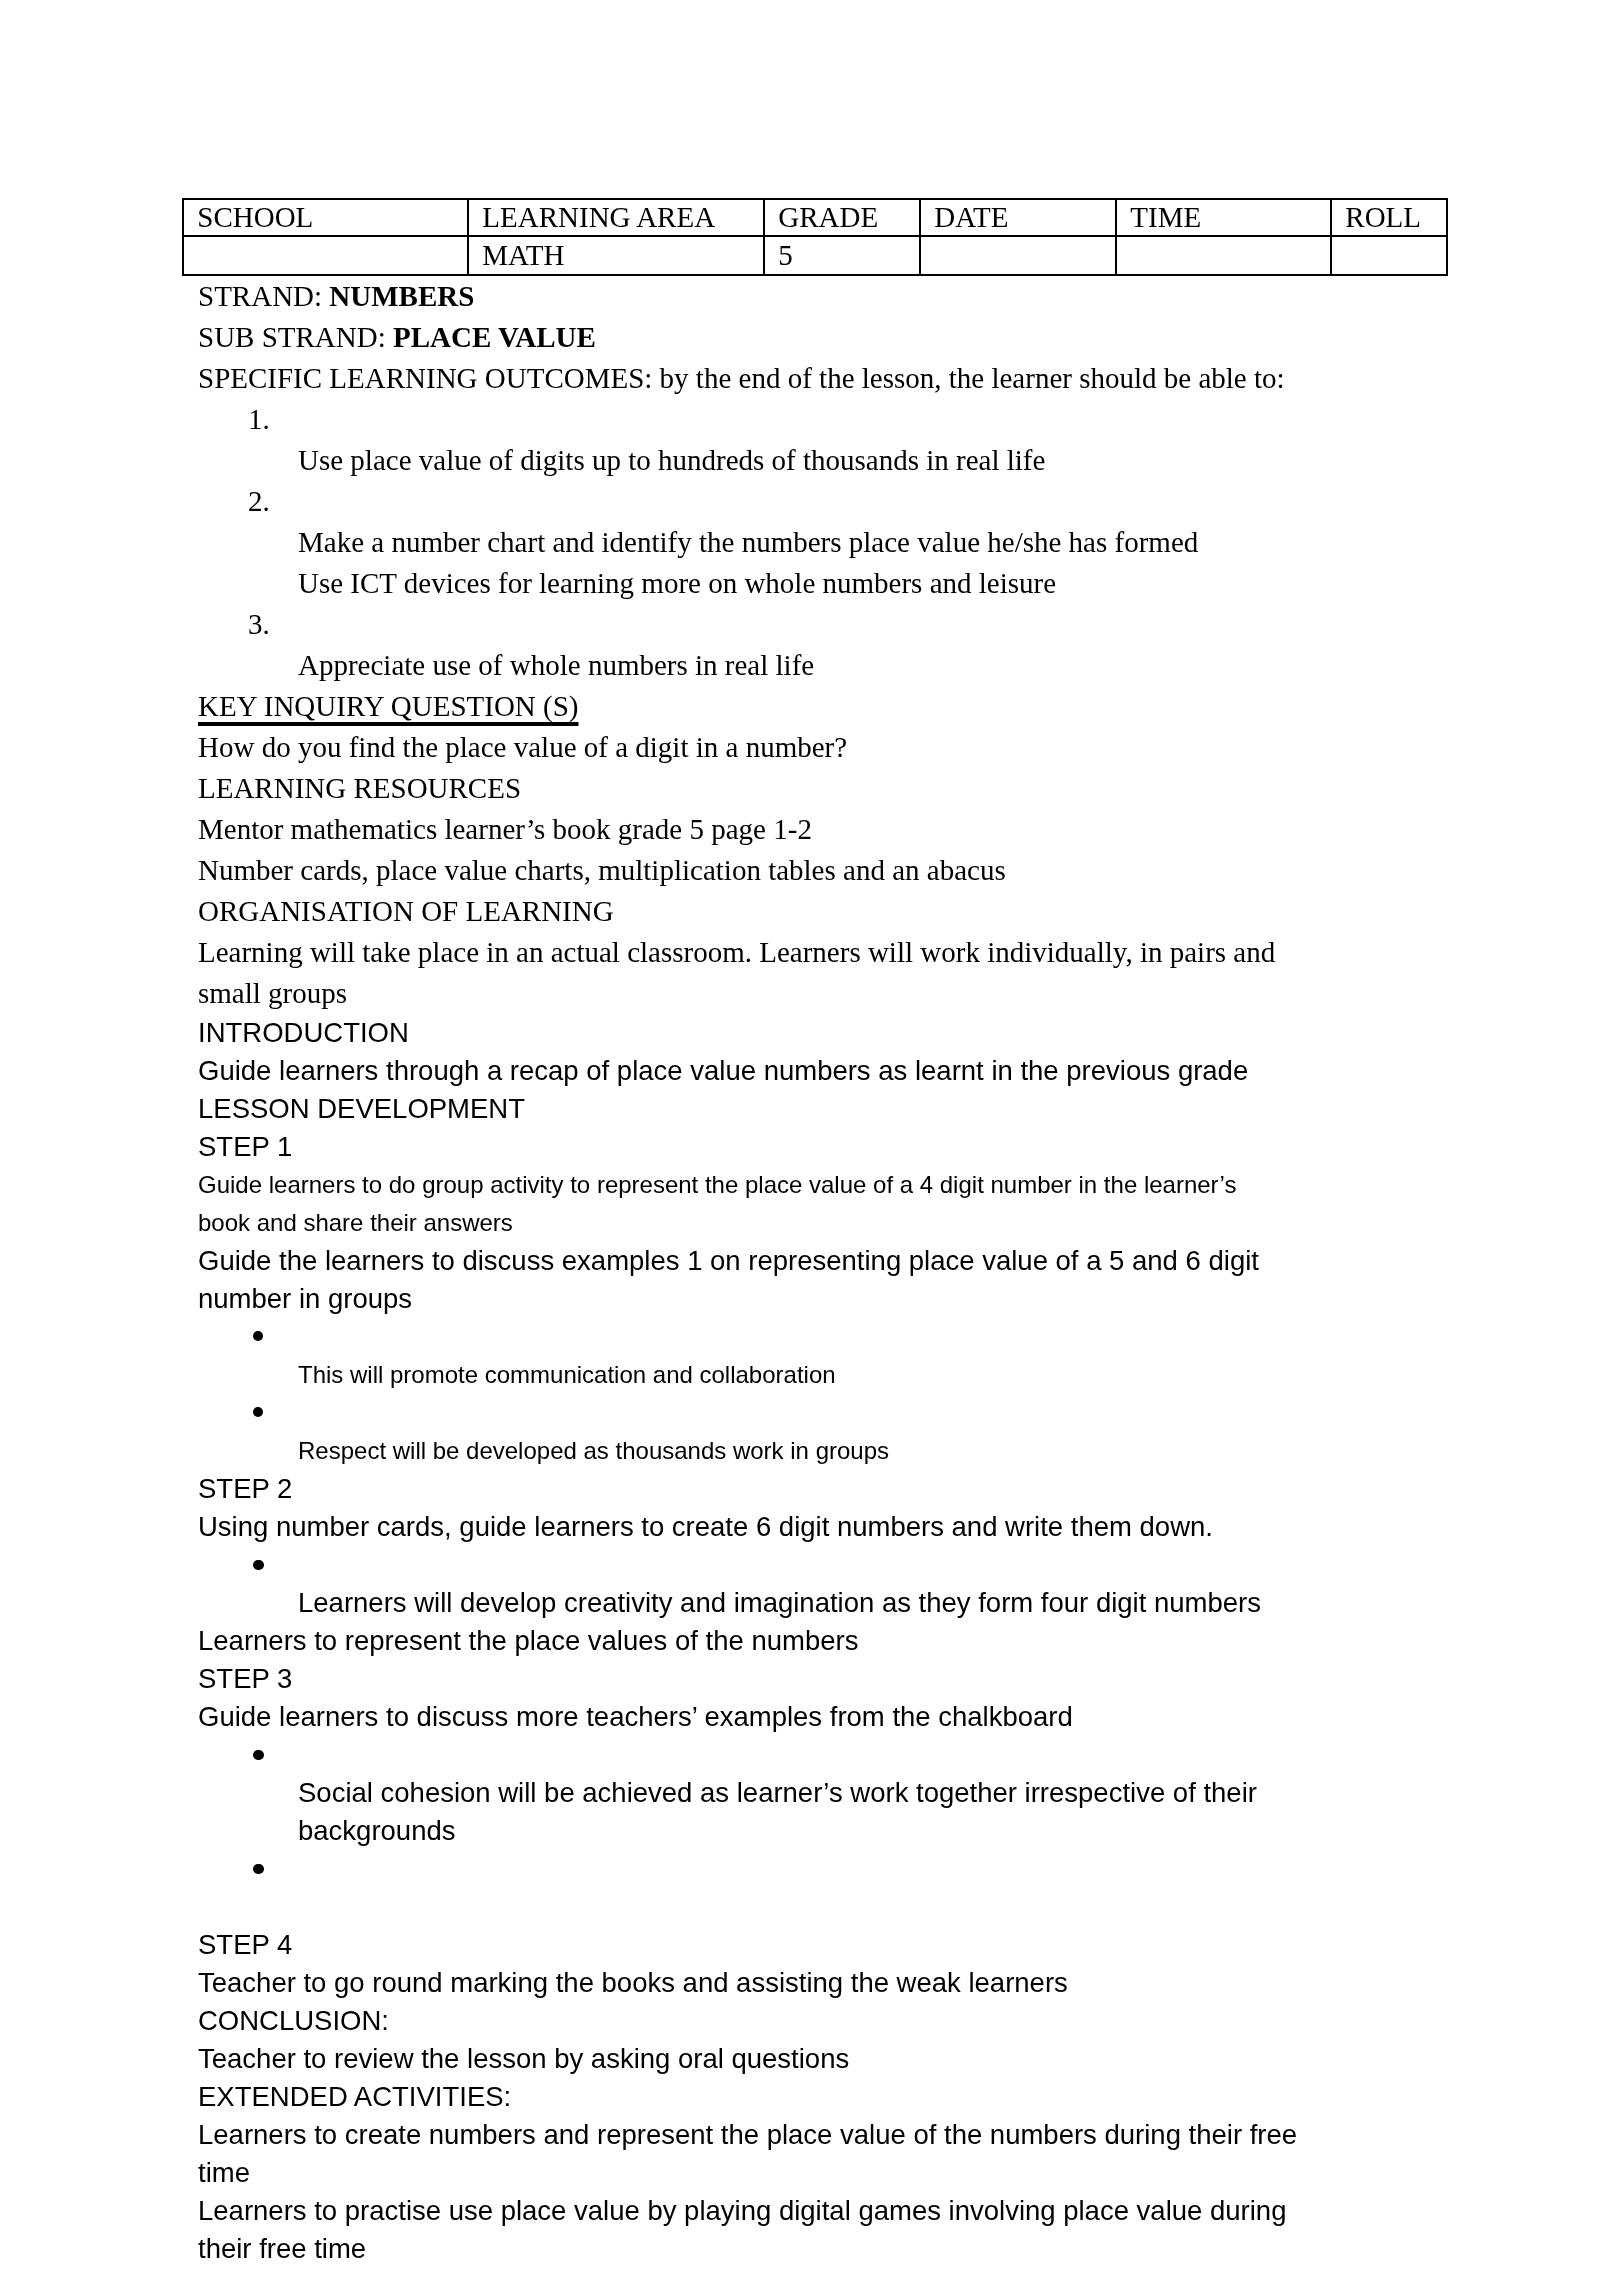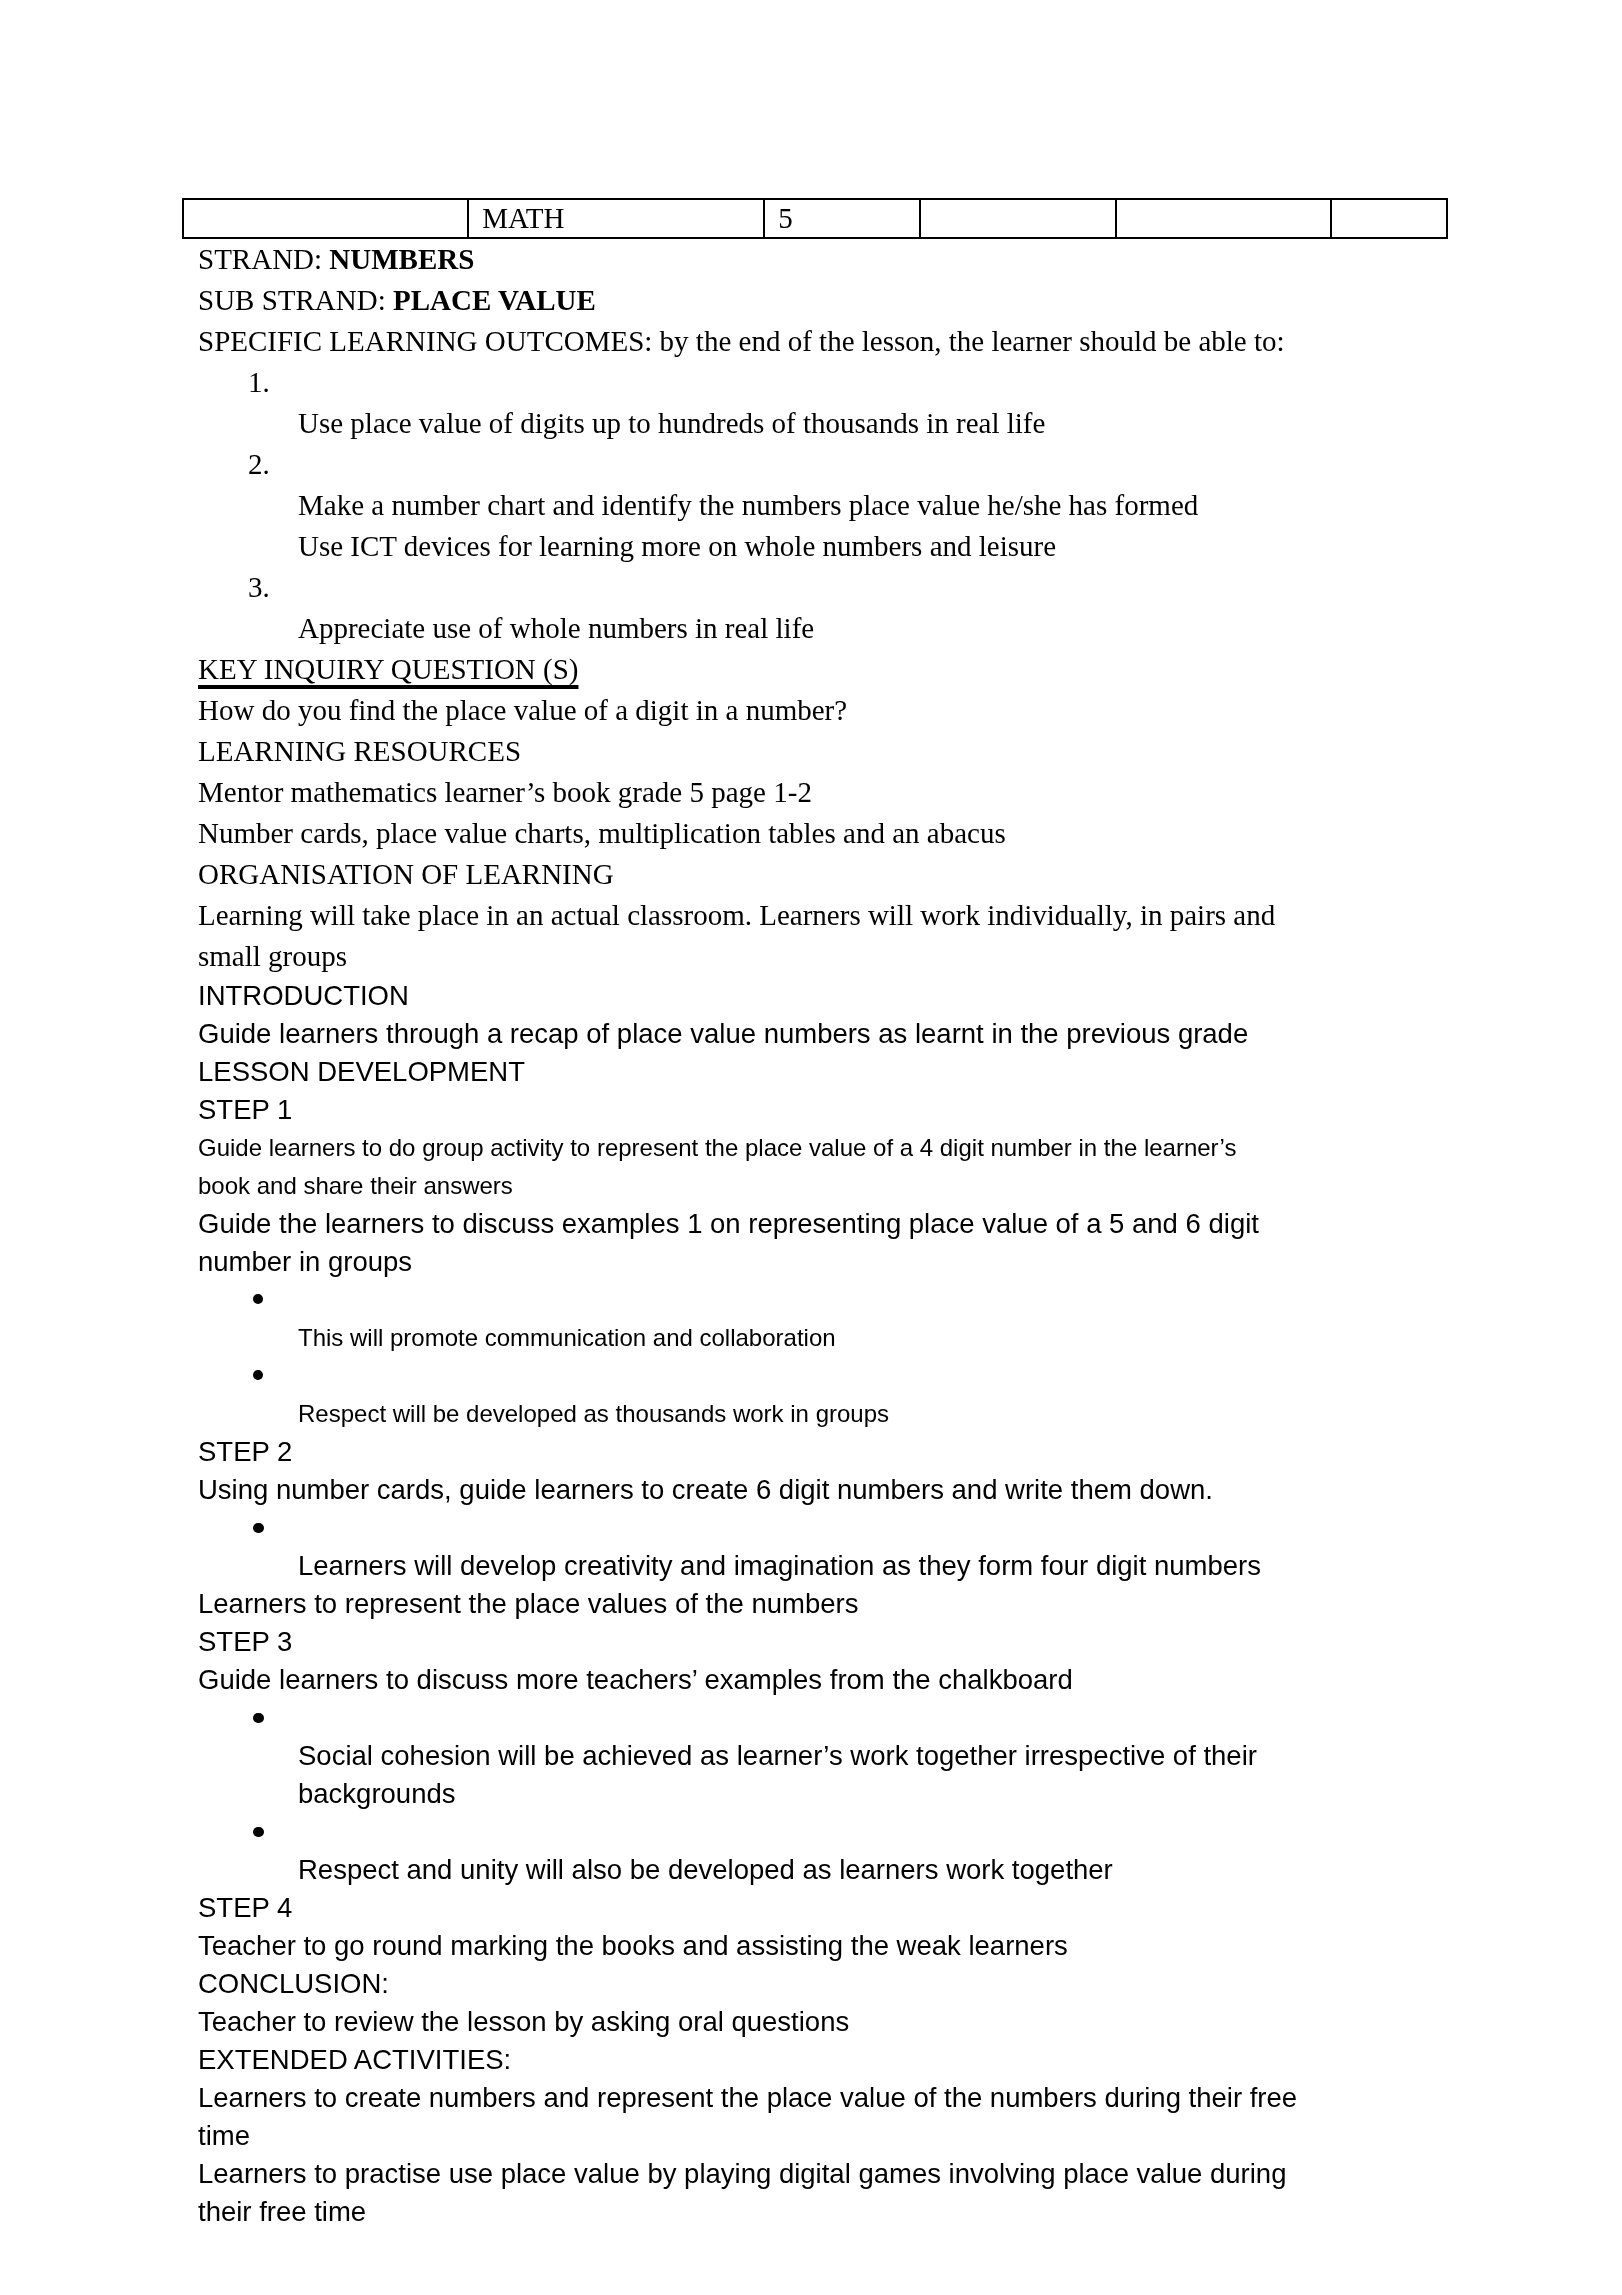--- a/index.html
+++ b/index.html
@@ -53,20 +53,28 @@
   <table class="hdr">
     <colgroup>
       <col style="width:285px">
         <col style="width:296px">
         <col style="width:156px">
       <col style="width:196px">
         <col style="width:215px">
         <col style="width:116px">
     </colgroup>
     <tbody>
+        <tr>
+      <th>SCHOOL</th>
+      <th>LEARNING AREA</th>
+      <th>GRADE</th>
+      <th>DATE</th>
+      <th>TIME</th>
+      <th>ROLL</th>
+    </tr>
     <tr>
       <td></td>
       <td>MATH</td>
       <td>5</td>
       <td></td>
       <td></td>
       <td></td>
     </tr>
   </tbody>
     </table>
@@ -124,21 +132,21 @@
     </div>
     <p class="line">Learners to represent the place values of the numbers</p>
 
     <p class="line"><span class="hu">STEP 3</span></p>
     <p class="line">Guide learners to discuss more teachers’ examples from the chalkboard</p>
     <div class="bli">
       <span class="dot"></span><span>Social cohesion will be achieved as learner’s work together irrespective of their
 backgrounds</span>
     </div>
     <div class="bli">
-      <span class="dot"></span><span>Respect and unity will also be developed as learners work together</span>
+      <span class="dot"></span>
     </div>
 
     <p class="line"><span class="hu">STEP 4</span></p>
     <p class="line">Teacher to go round marking the books and assisting the weak learners</p>
 
     <p class="line"><span class="hu">CONCLUSION:</span></p>
     <p class="line">Teacher to review the lesson by asking oral questions</p>
 
     <p class="line"><span class="hu">EXTENDED ACTIVITIES:</span></p>
     <p class="line">Learners to create numbers and represent the place value of the numbers during their free

